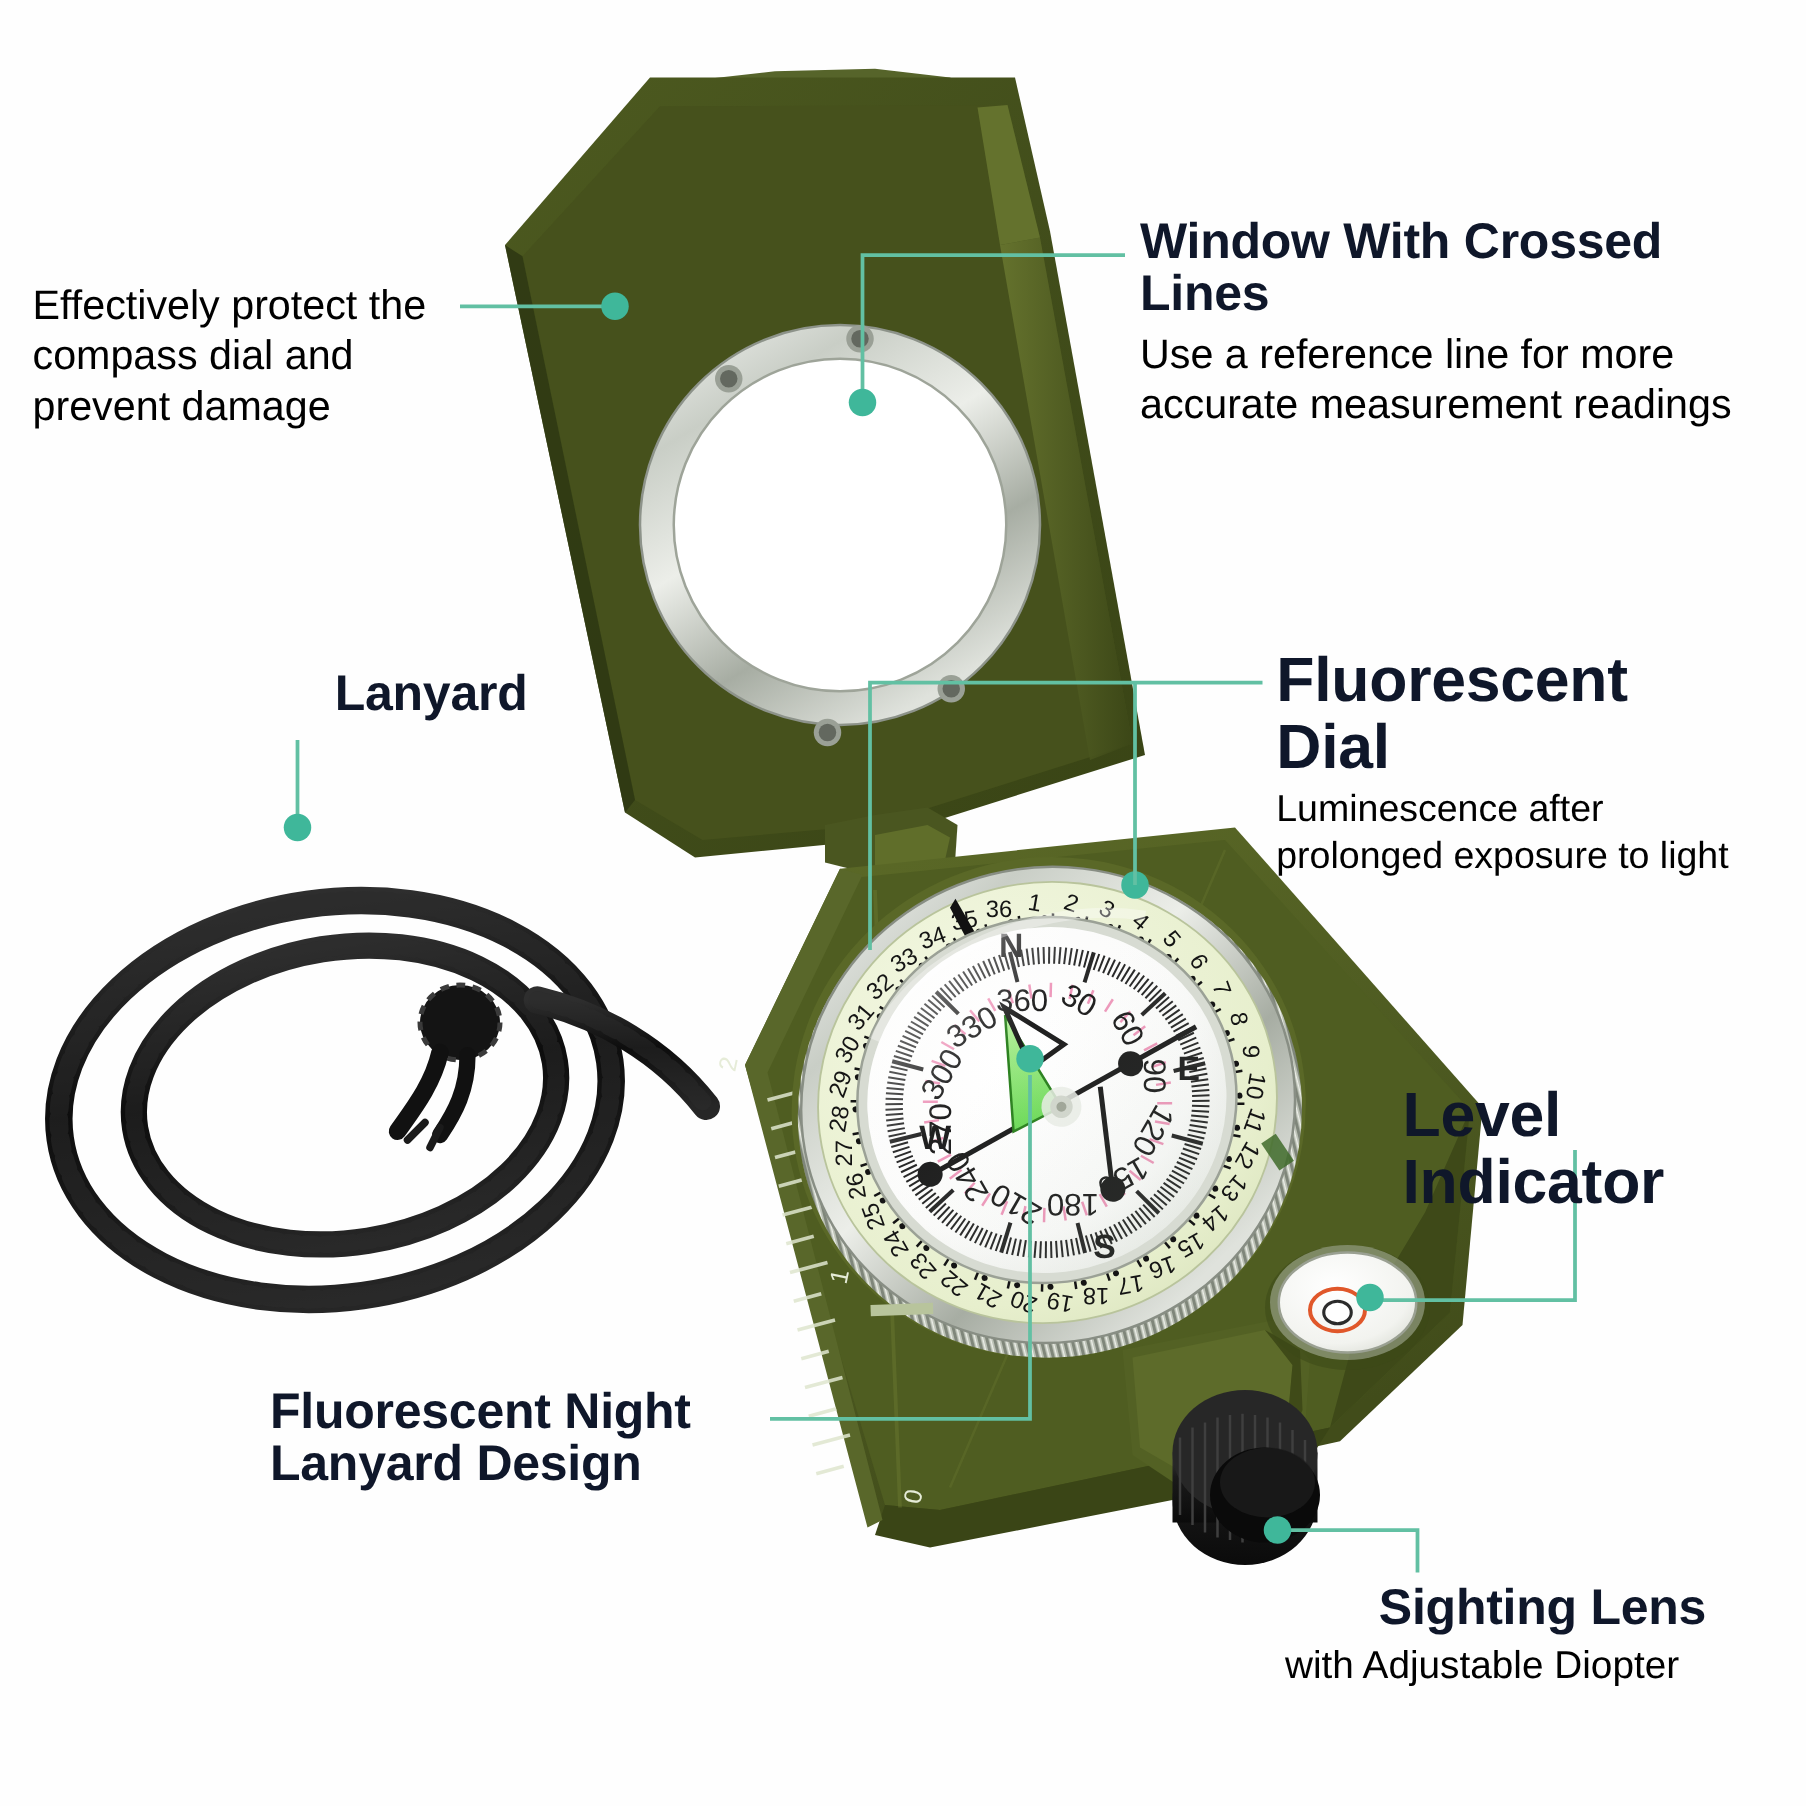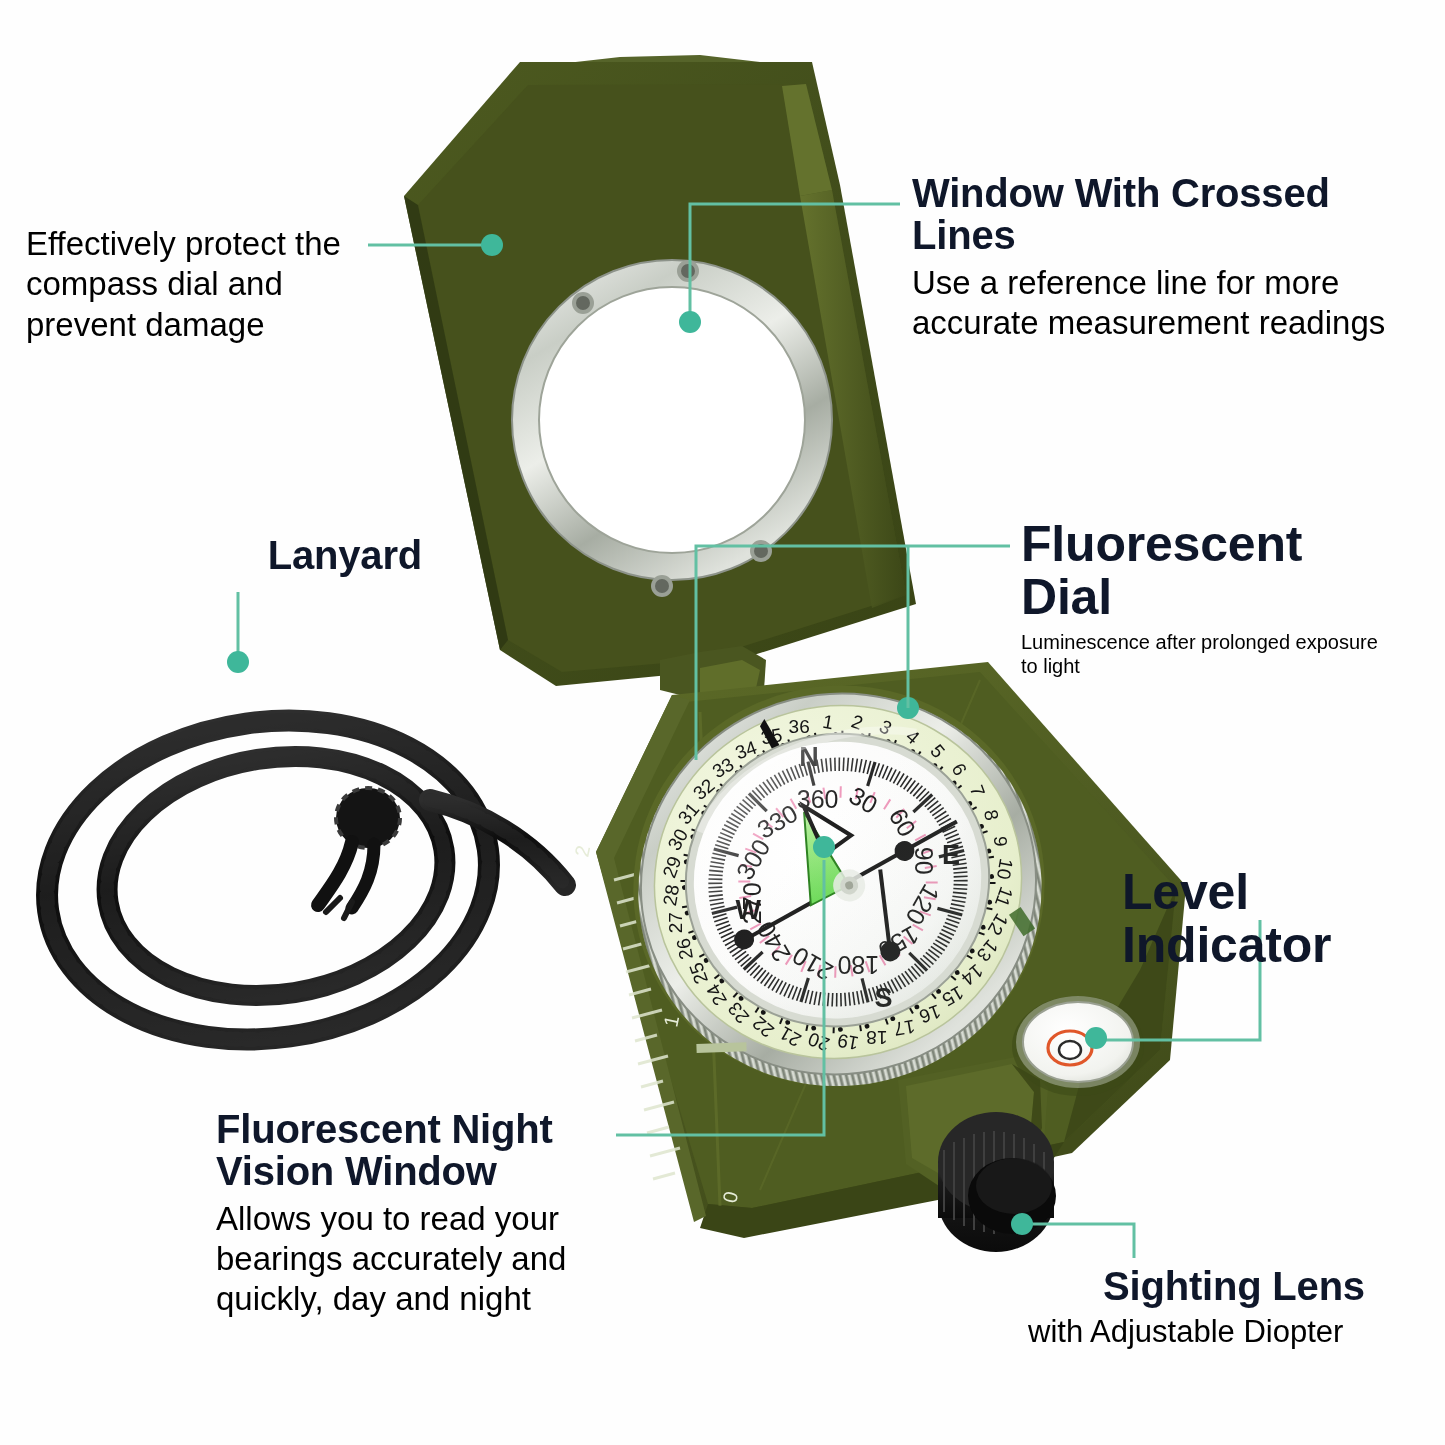--- a/index.html
+++ b/index.html
@@ -27,21 +27,21 @@
   .callout .body {
     color: #000000;
     line-height: 1.22;
     margin-top: 6px;
   }
 
   
   .t-lg  { font-size: 40px; }
   .t-md  { font-size: 50px; }
   .b-lg  { font-size: 33px; }
-  .b-md  { font-size: 20px; }
+  .b-md  { font-size: 30px; }
 
   
   #c-cover      { left: 26px;   top: 218px;  width: 360px; }
   #c-window     { left: 912px;  top: 172px;  width: 520px; }
   #c-dial       { left: 1021px; top: 518px;  width: 370px; }
   #c-lanyard    { left: 122px;  top: 534px;  width: 300px; }
   #c-level      { left: 1122px; top: 866px;  width: 320px; }
   #c-night      { left: 216px;  top: 1108px; width: 400px; text-align: left;}
   #c-sighting   { left: 1028px; top: 1265px; width: 412px; }
   #c-sighting .title { text-align: center; }
@@ -749,22 +749,21 @@
 
   <div class="callout" id="c-lanyard">
     <div class="title t-lg">Lanyard</div>
   </div>
 
   <div class="callout" id="c-level">
     <div class="title t-md">Level Indicator</div>
   </div>
 
   <div class="callout" id="c-night">
-    <div class="title t-lg">Fluorescent Night Vision Window</div>
-    <div class="body b-lg">Allows you to read your bearings accurately and quickly, day and night</div>
+    <div class="title t-lg">Fluorescent Night Lanyard Design</div>
   </div>
 
   <div class="callout" id="c-sighting">
     <div class="title t-lg">Sighting Lens</div>
     <div class="body">with Adjustable Diopter</div>
   </div>
 
 </div>
 
 </body></html>

